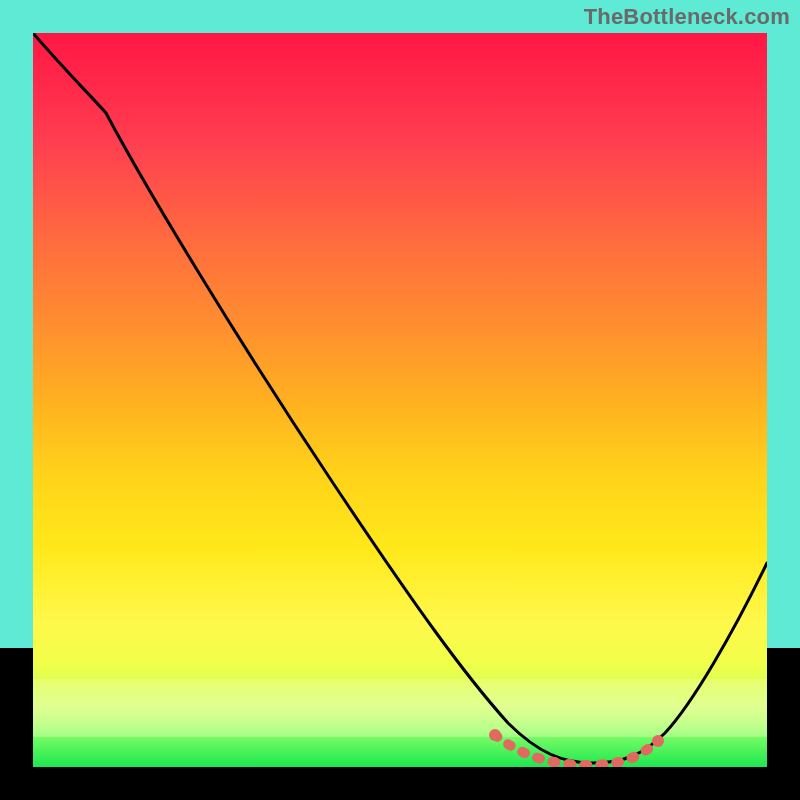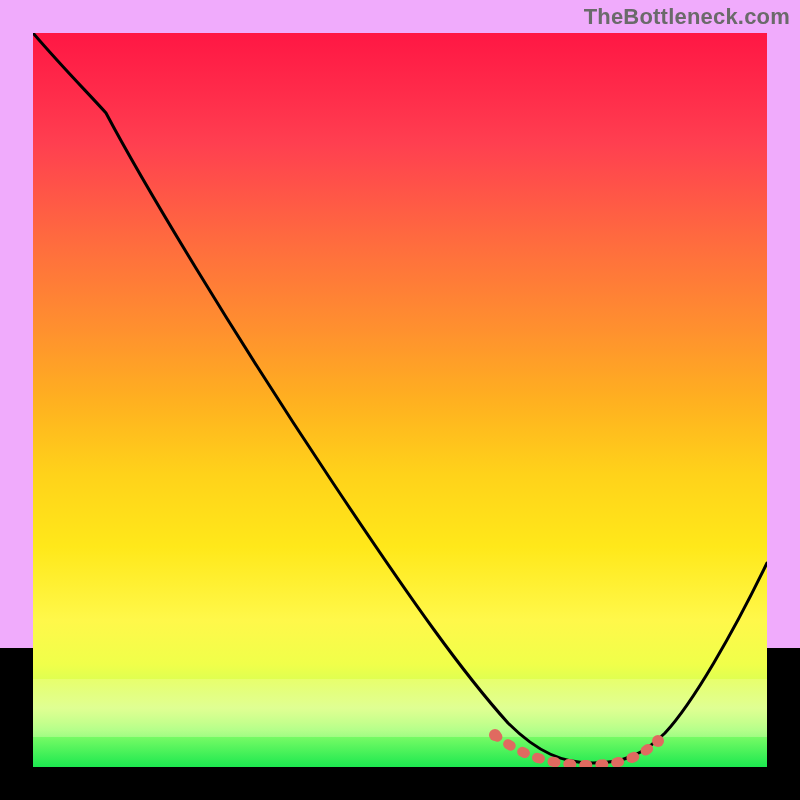--- a/index.html
+++ b/index.html
@@ -8,21 +8,21 @@
     width: 800px;
     height: 800px;
     background: #000;
     font-family: Arial, Helvetica, sans-serif;
     overflow: hidden;
   }
   .frame {
     position: relative;
     width: 800px;
     height: 648px;
-    background: #f0abfc;
+    background: #5eead4;
   }
   .watermark {
     position: absolute;
     top: 4px;
     right: 10px;
     color: #6a6a6a;
     font-size: 22px;
     font-weight: 600;
     letter-spacing: 0.2px;
     z-index: 20;

